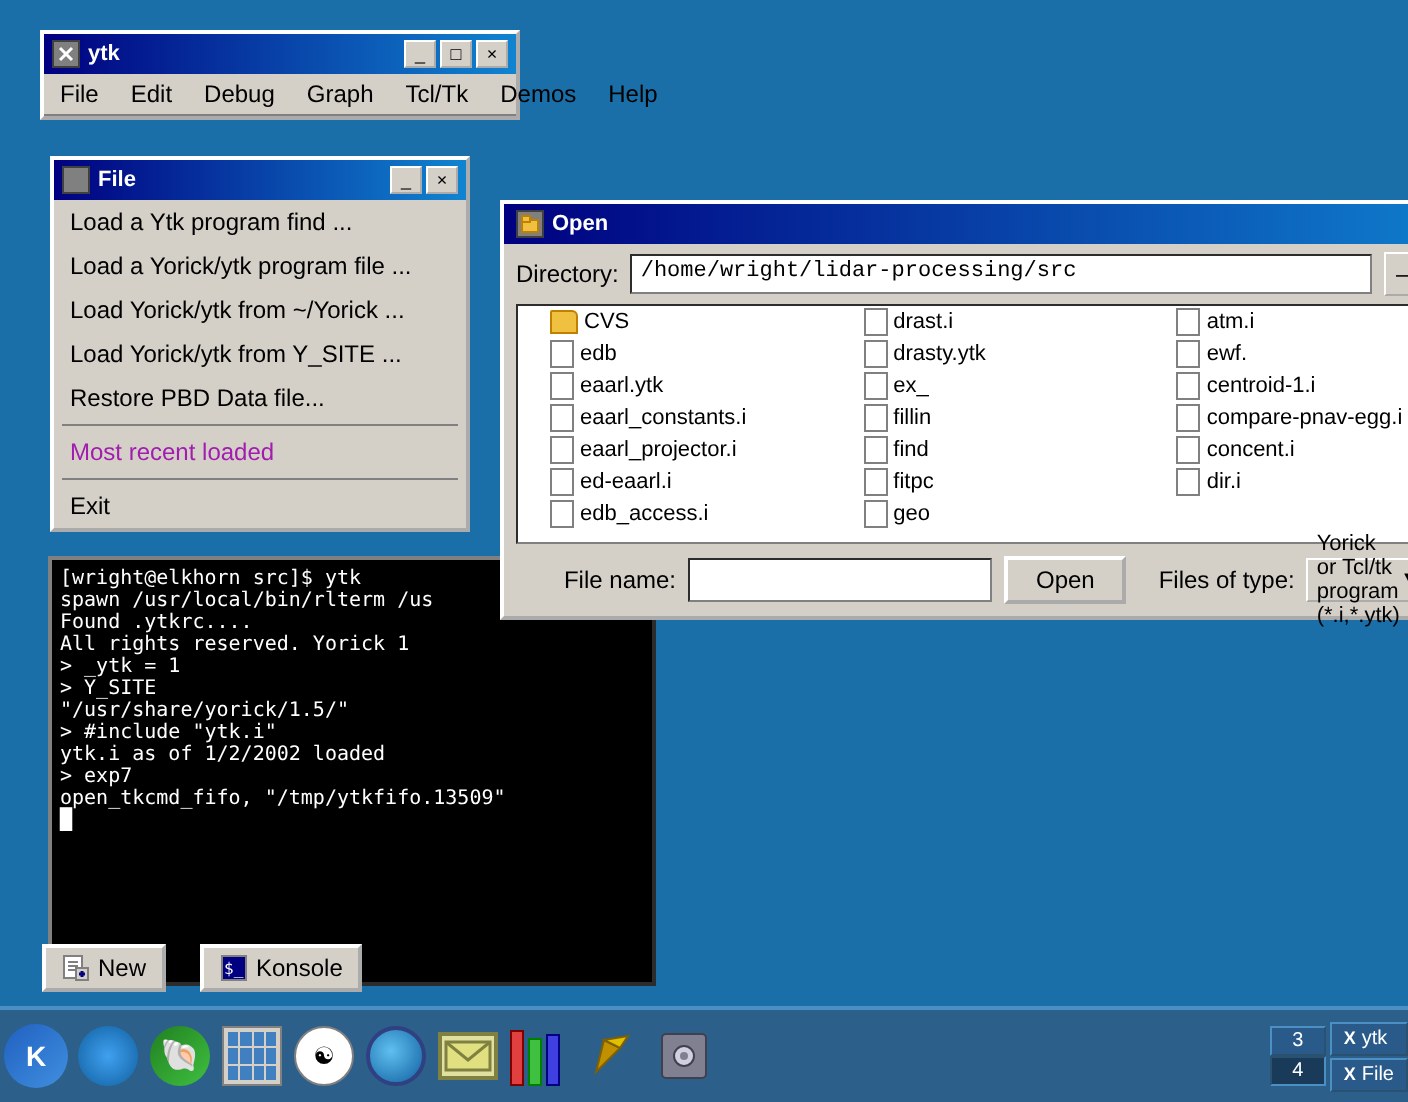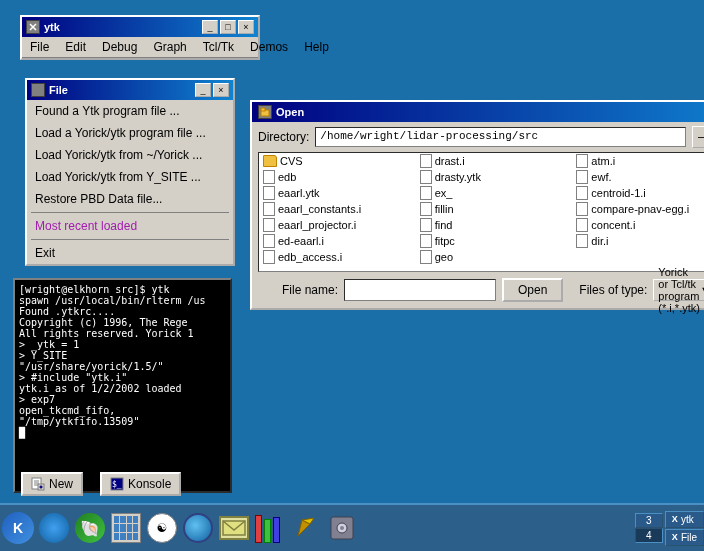--- a/index.html
+++ b/index.html
@@ -164,22 +164,22 @@
     .file-menu-section {
       padding: 4px 8px;
       color: #a21caf;
       font-size: 12px;
     }
 
     
     .terminal-window {
       position: absolute;
       top: 278px;
-      left: 13px;
-      width: 219px;
+      left: 24px;
+      width: 304px;
       height: 215px;
       background: #000000;
       border: 2px outset #808080;
     }
 
     .terminal-content {
       padding: 4px;
       font-family: monospace;
       font-size: 10px;
       color: #ffffff;
@@ -258,20 +258,21 @@
 
     .file-item {
       display: flex;
       align-items: center;
       padding: 1px 4px;
       gap: 3px;
       font-size: 11px;
       cursor: pointer;
       white-space: nowrap;
       overflow: hidden;
+      margin-left: 12px;
     }
 
     .file-item.folder {
       color: black;
     }
 
     .file-icon-folder {
       width: 14px;
       height: 12px;
       background: #f0c040;
@@ -461,38 +462,37 @@
           </svg>
       </div>
       <span class="titlebar-title">File</span>
     </div>
     <div class="titlebar-buttons">
       <div class="titlebar-btn">_</div>
       <div class="titlebar-btn">×</div>
     </div>
   </div>
   <div>
-    <div class="file-menu-item">Found a Ytk program file ...</div>
+    <div class="file-menu-item">Load a Ytk program find ...</div>
     <div class="file-menu-item">Load a Yorick/ytk program file ...</div>
     <div class="file-menu-item">Load Yorick/ytk from ~/Yorick ...</div>
     <div class="file-menu-item">Load Yorick/ytk from Y_SITE ...</div>
     <div class="file-menu-item">Restore PBD Data file...</div>
     <div class="file-menu-separator"></div>
     <div class="file-menu-section">Most recent loaded</div>
     <div class="file-menu-separator"></div>
     <div class="file-menu-item">Exit</div>
   </div>
 </div>
 
 <div class="terminal-window">
   <div class="terminal-content">
     <div>[wright@elkhorn src]$ ytk</div>
     <div>spawn /usr/local/bin/rlterm /us</div>
     <div>Found .ytkrc....</div>
-    <div>Copyright (c) 1996,  The Rege</div>
     <div>All rights reserved.  Yorick 1</div>
     <div>&gt; _ytk = 1</div>
     <div>&gt; Y_SITE</div>
     <div>"/usr/share/yorick/1.5/"</div>
     <div>&gt; #include "ytk.i"</div>
     <div> ytk.i as of 1/2/2002 loaded</div>
     <div>&gt; exp7</div>
     <div>open_tkcmd_fifo, "/tmp/ytkfifo.13509"</div>
     <div>█</div>
   </div>

